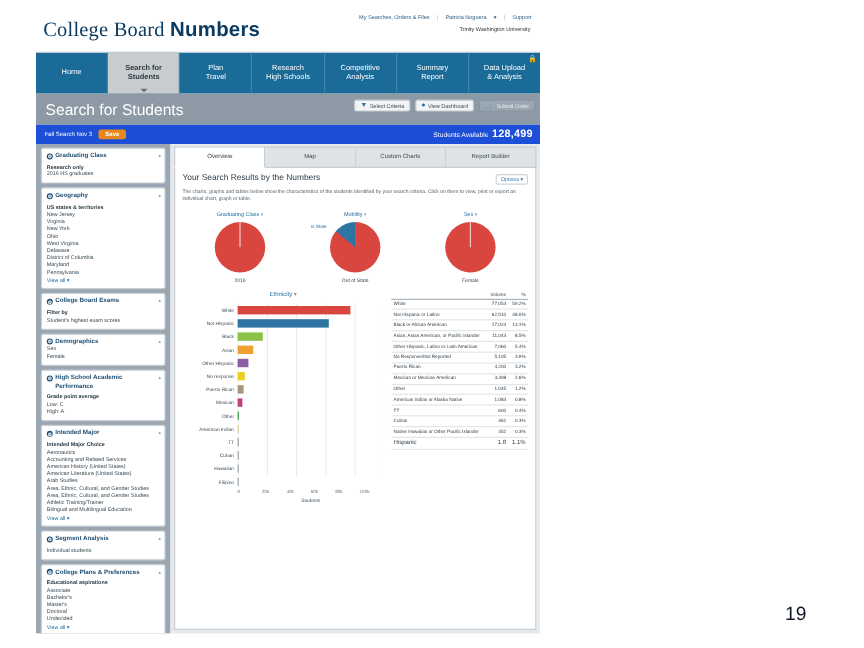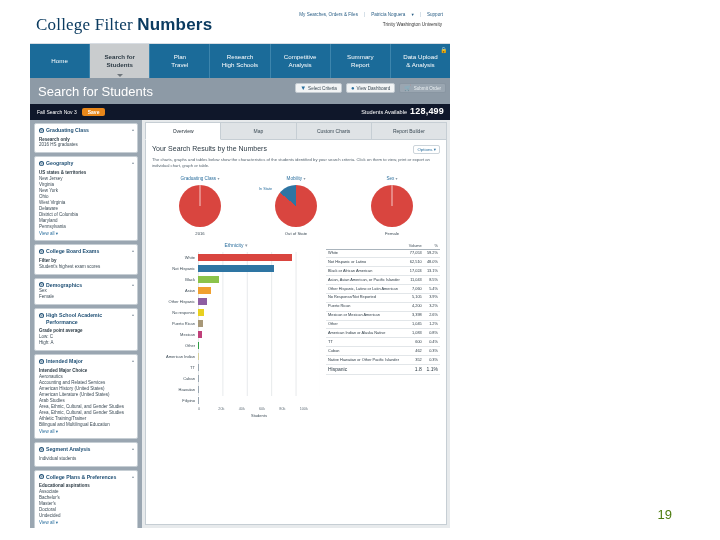--- a/index.html
+++ b/index.html
@@ -115,21 +115,21 @@
     white-space: nowrap;
   }
   .tbtn.ghost { background: #9aa6b1; color:#e9eef1; border-color:#8996a2;}
   .tbtn .gi { font-size: 6px; color:#2a6f9e; line-height:1;}
   .tbtn.ghost .gi { color:#e9eef1; }
 
   
   .statusband {
     position: relative;
     height: 16px;
-    background: #0f172a;
+    background: #1d4ed8;
     display: flex; align-items: center;
   }
   .search-name { color:#ffffff; font-size:5px; margin-left:7px; white-space:nowrap;}
   .save-btn {
     background:#e8871a; color:#ffffff; font-size:5px; font-weight:bold;
     padding: 1px 6px; border-radius:2px; margin-left:5px;
   }
   .avail {
     position:absolute; right:6px; top:2px;
     color:#ffffff; font-size:5.6px; white-space:nowrap;
@@ -280,32 +280,32 @@
   }
   #callout p {
     margin:0; text-align:center;
     font-size:10px; line-height:1.28;
     color:#231f20;
   }
 
   
   #pagenum {
     position:absolute; right: 48px; bottom: 18px;
-    font-size: 13px; color:#4d7c0f;
+    font-size: 16px; color:#0f172a;
   }
 </style>
 </head>
 <body>
 
 <div id="slide">
 
   <div id="app">
 
     <div class="brandbar">
-      <div class="brand-logo"><span>College Filter </span><b>Numbers</b></div>
+      <div class="brand-logo"><span>College Board </span><b>Numbers</b></div>
       <div class="util-nav">
         <span>My Searches, Orders &amp; Files</span><span class="util-sep">|</span><span>Patricia Noguera</span><span>▾</span><span class="util-sep">|</span><span>Support</span>
       </div>
       <div class="util-org">Trinity Washington University</div>
     </div>
 
     <div class="mainnav">
       <div class="mainnav-tab">Home</div>
       <div class="mainnav-tab active">Search for
 Students</div>

